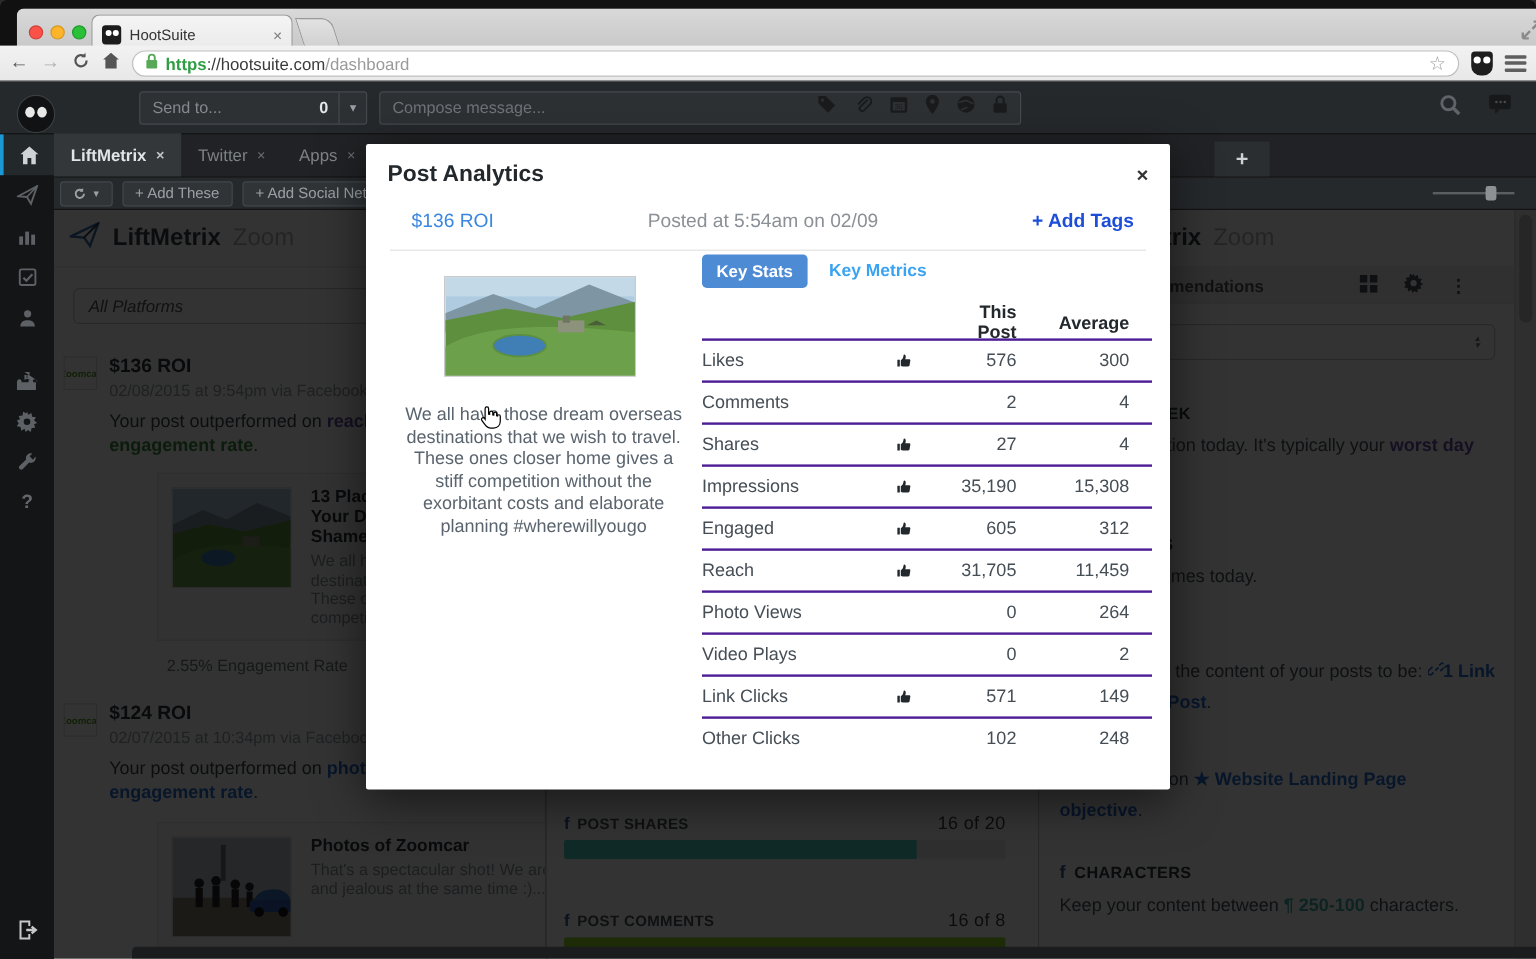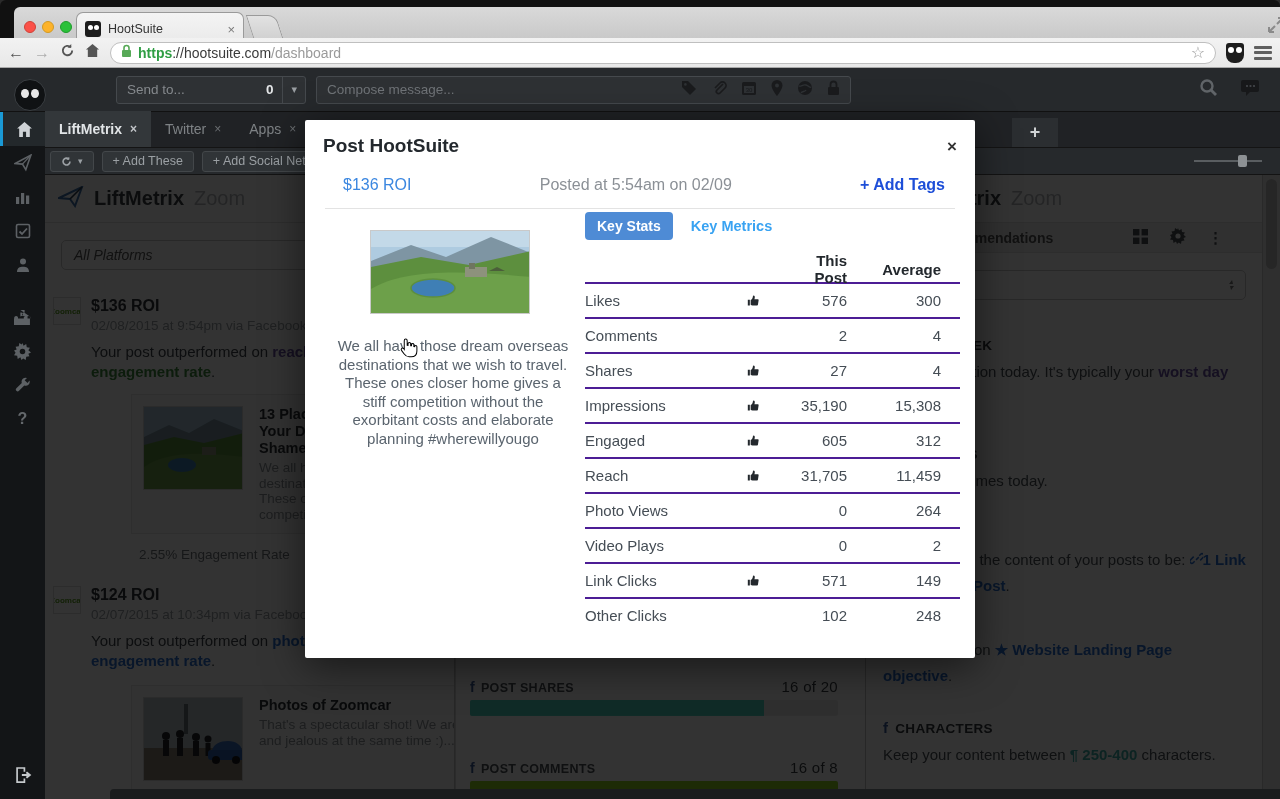--- a/index.html
+++ b/index.html
@@ -538,36 +538,36 @@
           </div>
         </div>
         <div class="rec-sec" style="margin-top:38px">
           <div class="rectext" style="margin-top:0">
             <span>Stay focused on </span><span class="lnk-blue">★</span><span class="lnk-blue"> Website Landing Page</span>
             <span class="wrapline"><span class="lnk-blue">objective</span><span>.</span></span>
           </div>
         </div>
         <div class="rec-sec" style="margin-top:30px">
           <div class="rectitle"><span class="f">f</span><span>CHARACTERS</span></div>
-          <div class="rectext"><span>Keep your content between </span><span class="lnk-teal">¶</span> <span class="lnk-teal">250-400</span><span> characters.</span></div>
+          <div class="rectext"><span>Keep your content between </span><span class="lnk-teal">¶</span> <span class="lnk-teal">250-100</span><span> characters.</span></div>
         </div>
       </div>
     </div>
 
     <div class="vscroll">
         <b></b>
       </div>
   </div>
 
   <div class="abs overlay z20"></div>
   <div class="abs bottombar z30"></div>
 
   <div class="abs modal z40">
     <div class="mhead">
-      <span class="mtitle">Post HootSuite</span>
+      <span class="mtitle">Post Analytics</span>
       <span class="mclose">×</span>
     </div>
     <div class="minfo">
       <span class="mroi">$136 ROI</span>
       <span class="mposted">Posted at 5:54am on 02/09</span>
       <span class="maddtags">+ Add Tags</span>
     </div>
     <div class="mdivider"></div>
 
     <div class="mleft">

